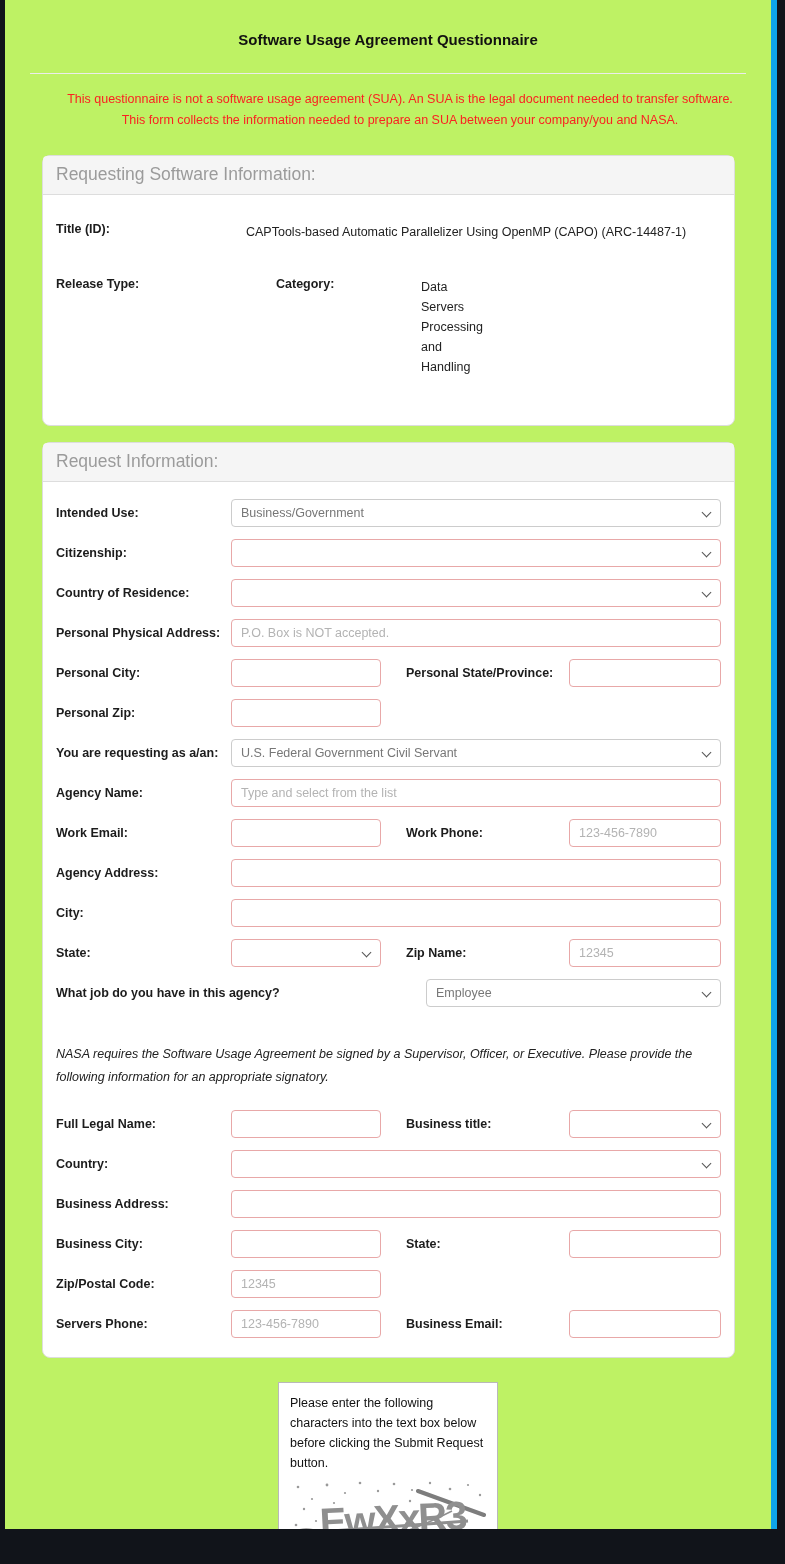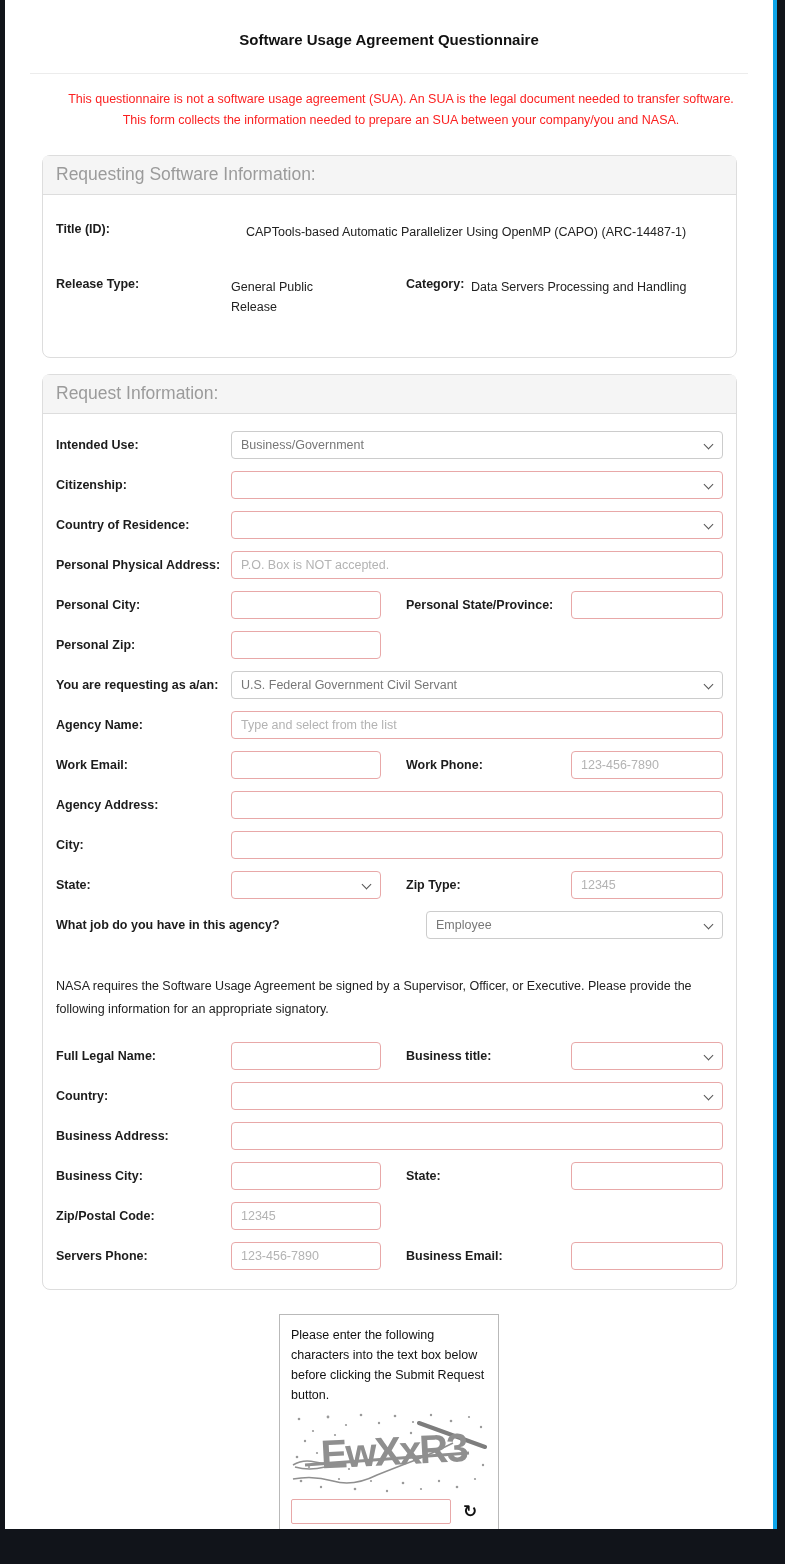--- a/index.html
+++ b/index.html
@@ -4,24 +4,24 @@
 <style>
   * { box-sizing: border-box; margin: 0; padding: 0; }
   html,body { width: 785px; }
   body {
     background: #11141a;
     padding: 0 8px 0 5px;
     font-family: "Liberation Sans", "DejaVu Sans", sans-serif;
     -webkit-font-smoothing: antialiased;
   }
   .page {
-    background: #ffffff;
+    background: #bef264;
     min-height: 1529px;
     height: 1529px;
-    border-right: 4px solid #0ea5e9;
+    border-right: 6px solid #0ea5e9;
     padding-top: 31px;
     overflow: hidden;
   }
   .page-title {
     text-align: center;
     font-size: 15px;
     font-weight: bold;
     color: #111;
   }
   .top-divider {
@@ -56,21 +56,21 @@
   .panel-body { padding: 17px 13px 15px 13px; }
   .panel-body.info { padding: 20px 13px 32px 13px; }
 
   
   .row { display: grid; align-items: start; margin-bottom: 12px; }
   .row:last-child { margin-bottom: 4px; }
   .row.r-full  { grid-template-columns: 175px 1fr; }
   .row.r-half  { grid-template-columns: 175px 150px 1fr 152px; }
   .row.r-job   { grid-template-columns: 350px 1fr; gap: 20px; }
   .row.r-title { grid-template-columns: 175px 1fr; margin-bottom: 28px; }
-  .row.r-rel   { grid-template-columns: 175px 150px 1fr 252px; margin-bottom: 8px; }
+  .row.r-rel   { grid-template-columns: 175px 150px 1fr 252px; margin-bottom: 16px; gap: 20px; }
   .lbl {
     font-size: 12.5px;
     font-weight: bold;
     color: #1c1c1c;
     padding-top: 7px;
     line-height: 15px;
   }
   .lbl.second { padding-left: 25px; }
   .val {
     font-size: 12.5px;
@@ -107,20 +107,21 @@
   .chev {
     position: absolute;
     right: 10px;
     top: 9px;
     width: 7px; height: 7px;
     border-right: 1.4px solid #555;
     border-bottom: 1.4px solid #555;
     transform: rotate(45deg);
   }
   .note {
+    font-style: italic;
     font-size: 12.5px;
     color: #222;
     line-height: 23px;
     margin: 36px 0 21px 0;
     max-width: 660px;
   }
 
   
   .captcha {
     width: 220px;
@@ -174,21 +175,20 @@
 
   <div class="panel">
     <div class="panel-header">Requesting Software Information:</div>
     <div class="panel-body info">
       <div class="row r-title">
         <div class="lbl">Title (ID):</div>
         <div class="val pl">CAPTools-based Automatic Parallelizer Using OpenMP (CAPO) (ARC-14487-1)</div>
       </div>
       <div class="row r-rel">
         <div class="lbl">Release Type:</div>
-        <div class="val narrow">General Public Release</div>
         <div class="lbl second">Category:</div>
         <div class="val">Data Servers Processing and Handling</div>
       </div>
     </div>
   </div>
 
   <div class="panel">
     <div class="panel-header">Request Information:</div>
     <div class="panel-body">
 
@@ -264,21 +264,21 @@
         <div class="lbl">City:</div>
         <input class="ctl err" style="">
       </div>
 
       <div class="row r-half">
         <div class="lbl">State:</div>
         <div class="sel err">
           <span></span>
           <span class="chev"></span>
         </div>
-        <div class="lbl second">Zip Type:</div>
+        <div class="lbl second">Zip Name:</div>
         <input class="ctl err" placeholder="12345" style="">
       </div>
 
       <div class="row r-job">
         <div class="lbl">What job do you have in this agency?</div>
         <div class="sel">
           <span>Employee</span>
           <span class="chev"></span>
         </div>
       </div>

